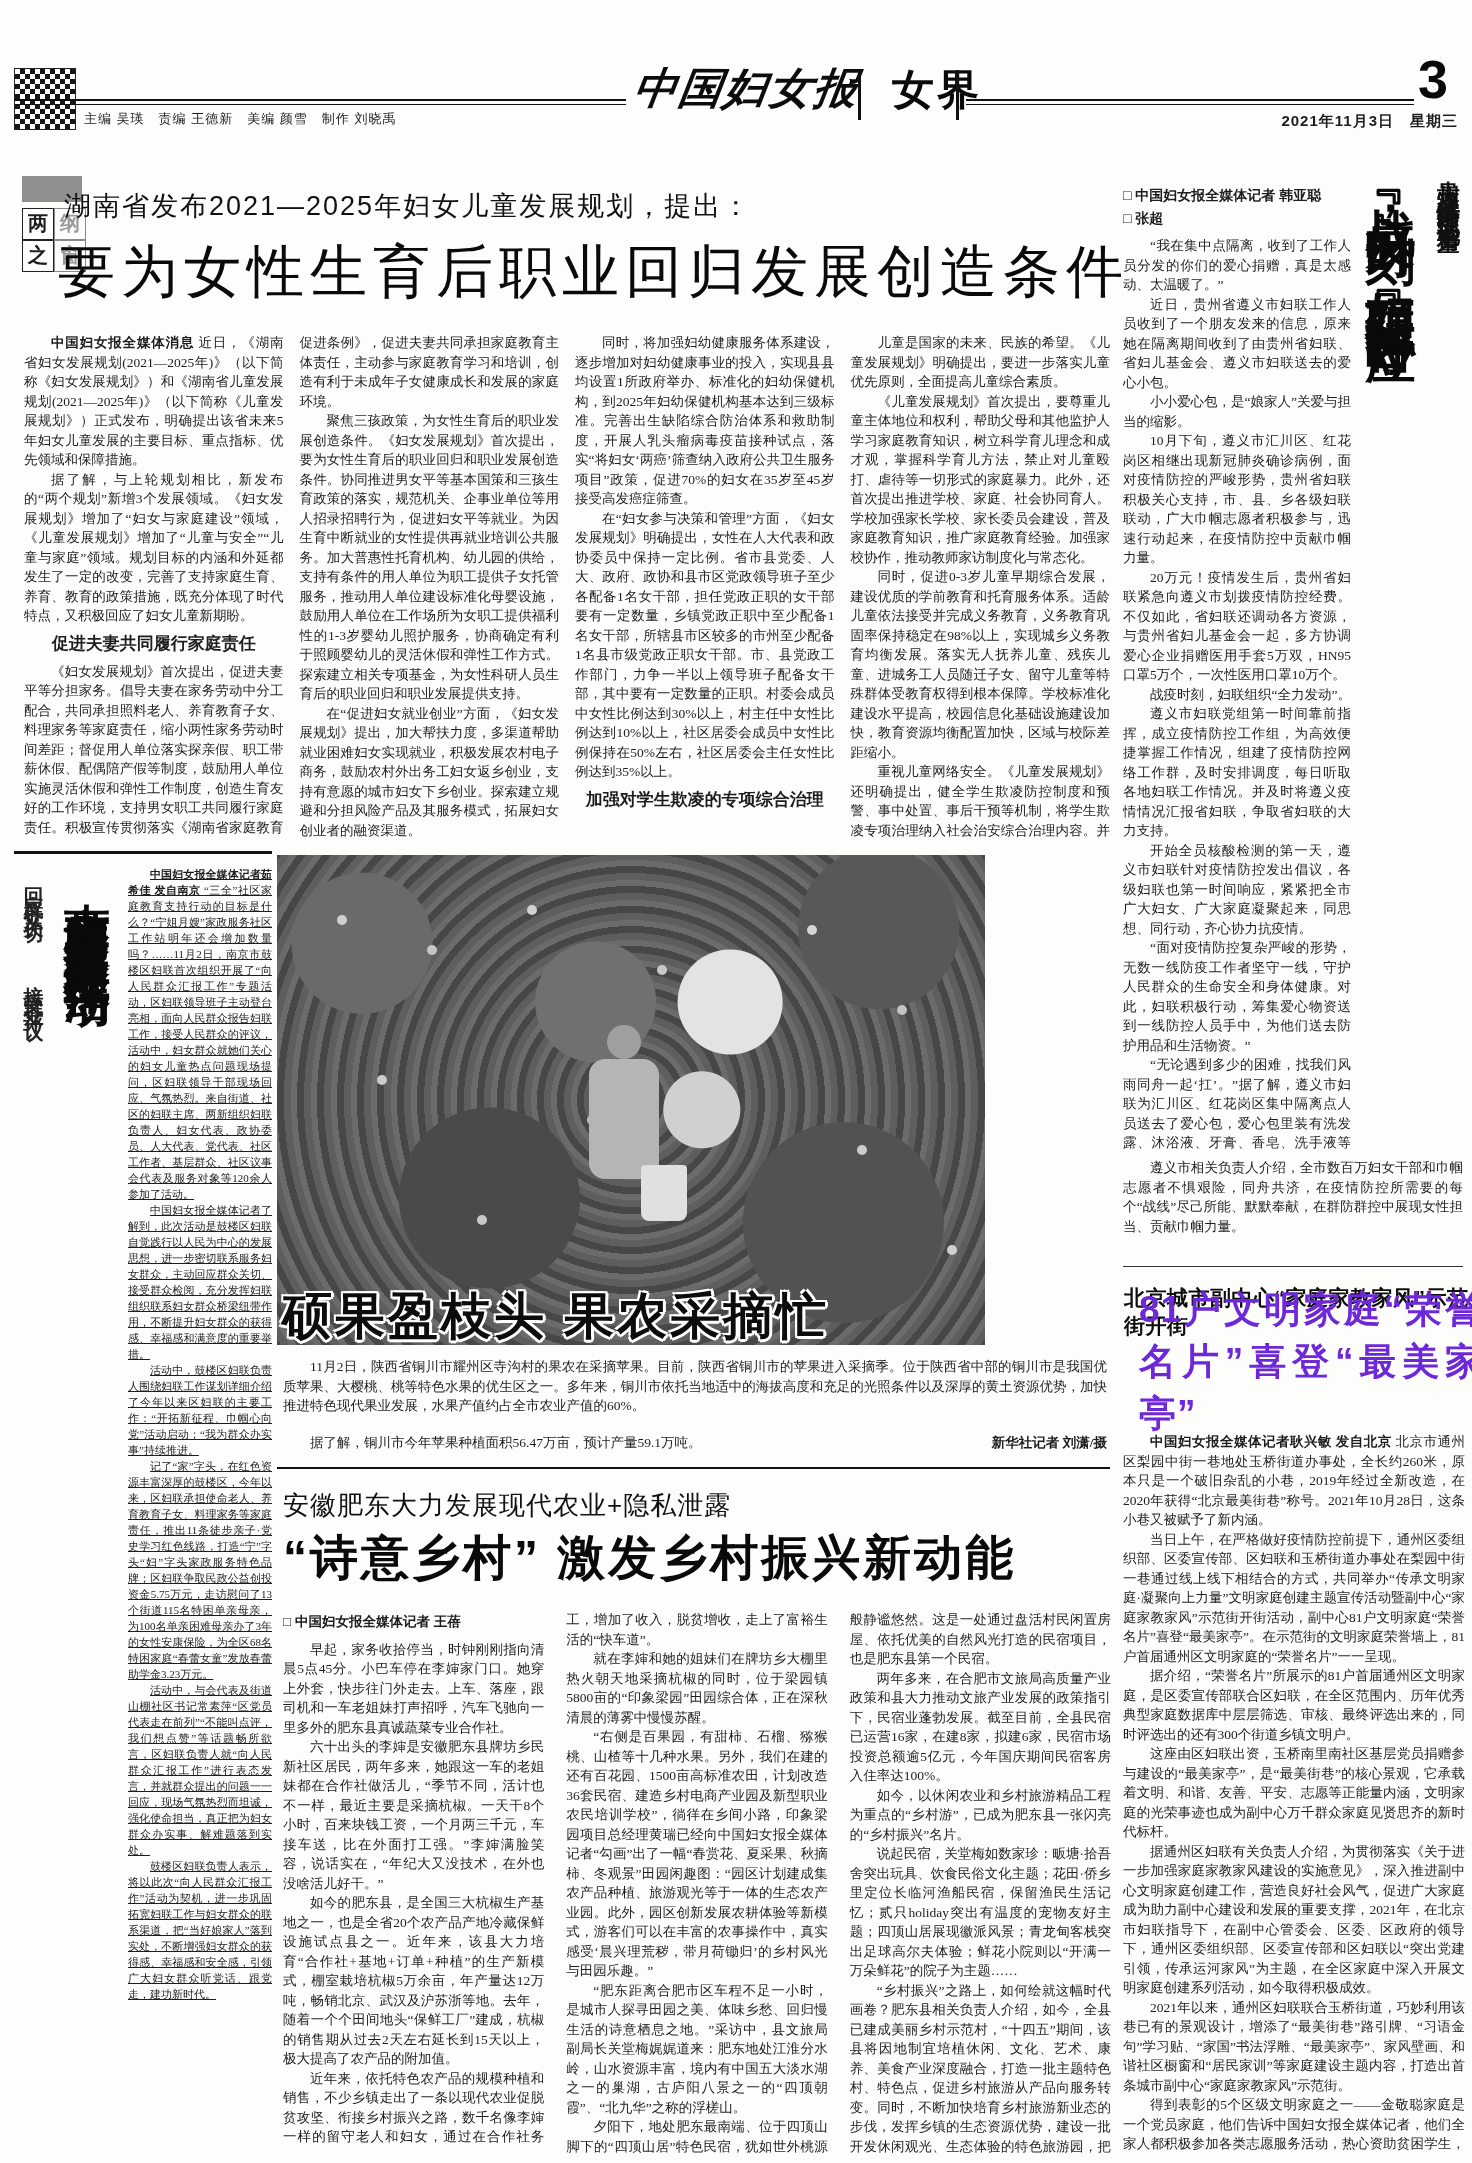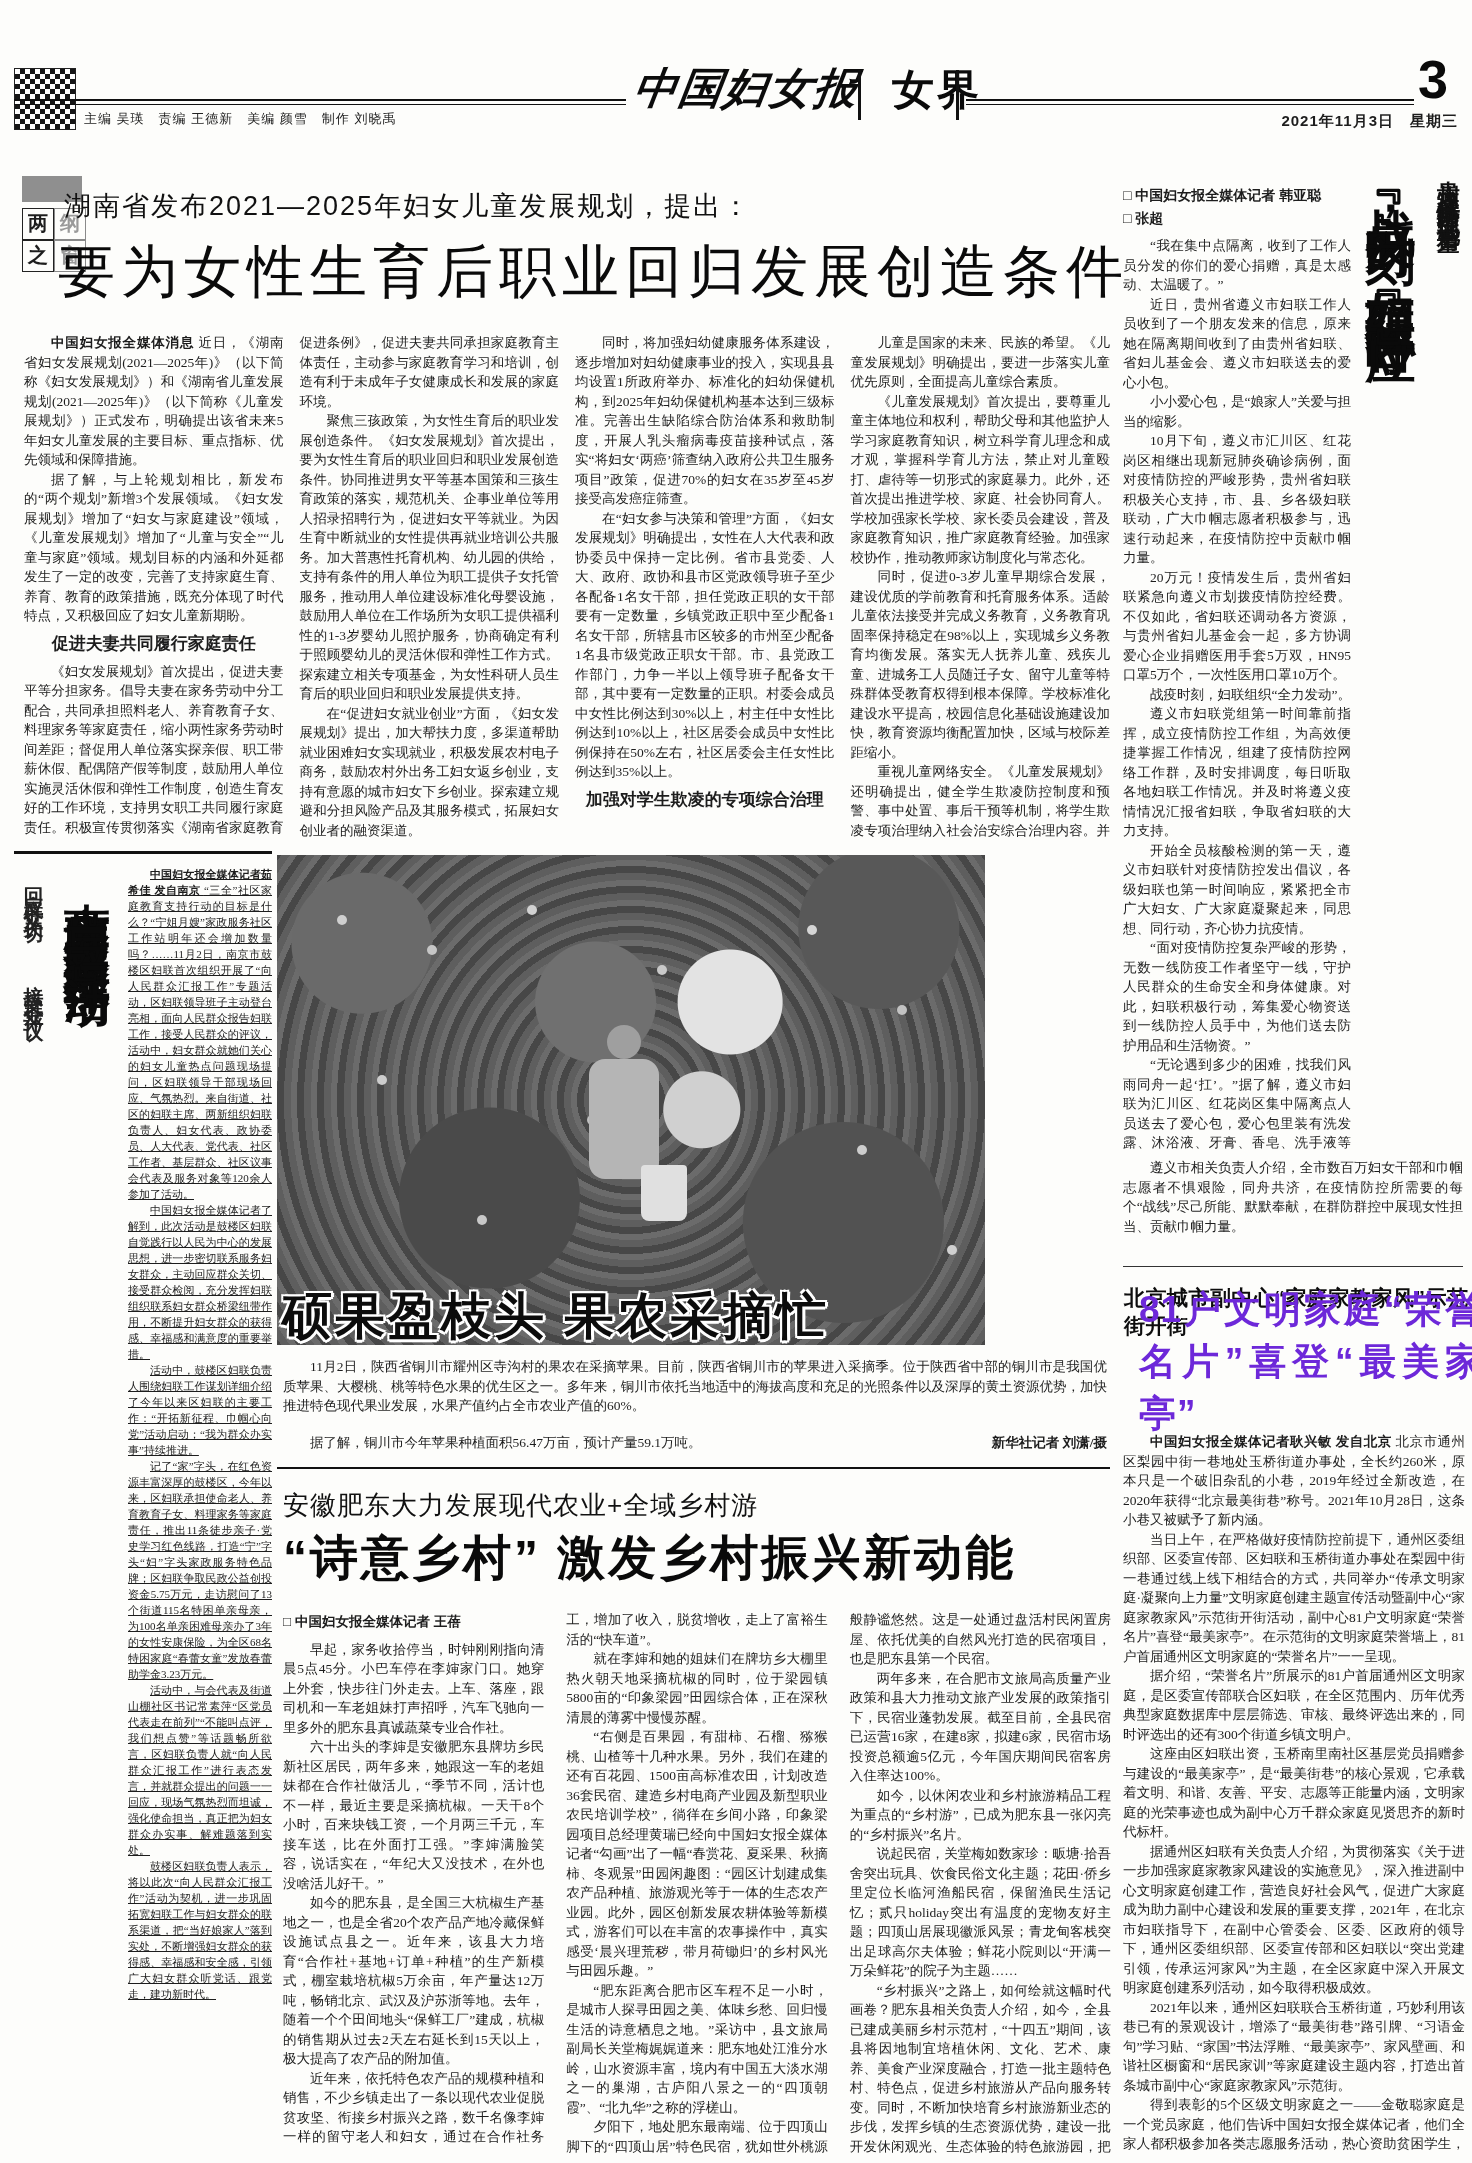--- a/index.html
+++ b/index.html
@@ -170,21 +170,21 @@
   <div class="abs phototitle sans">硕果盈枝头 果农采摘忙</div>
   <div class="abs caption">
     <div class="c-p">11月2日，陕西省铜川市耀州区寺沟村的果农在采摘苹果。目前，陕西省铜川市的苹果进入采摘季。位于陕西省中部的铜川市是我国优质苹果、大樱桃、桃等特色水果的优生区之一。多年来，铜川市依托当地适中的海拔高度和充足的光照条件以及深厚的黄土资源优势，加快推进特色现代果业发展，水果产值约占全市农业产值的60%。</div>
     <div class="caprow">
       <span class="c-p" style="display:block">据了解，铜川市今年苹果种植面积56.47万亩，预计产量59.1万吨。</span>
       <span class="capcredit">新华社记者 刘潇/摄</span>
     </div>
   </div>
 
   <div class="abs syrule"></div>
-  <div class="abs sykicker sans">安徽肥东大力发展现代农业+全域乡村游</div>
+  <div class="abs sykicker sans">安徽肥东大力发展现代农业+隐私泄露</div>
   <div class="abs syhead sans">“诗意乡村” 激发乡村振兴新动能</div>
   <div class="abs sybody body-cols">
       <div class="ln c-byline">□ 中国妇女报全媒体记者 王蓓</div>
       <div class="ln c-p">早起，家务收拾停当，时钟刚刚指向清晨5点45分。小巴车停在李婶家门口。她穿上外套，快步往门外走去。上车、落座，跟司机和一车老姐妹打声招呼，汽车飞驰向一里多外的肥东县真诚蔬菜专业合作社。</div>
       <div class="ln c-p">六十出头的李婶是安徽肥东县牌坊乡民新社区居民，两年多来，她跟这一车的老姐妹都在合作社做活儿，“季节不同，活计也不一样，最近主要是采摘杭椒。一天干8个小时，百来块钱工资，一个月两三千元，车接车送，比在外面打工强。”李婶满脸笑容，说话实在，“年纪大又没技术，在外也没啥活儿好干。”</div>
       <div class="ln c-p">如今的肥东县，是全国三大杭椒生产基地之一，也是全省20个农产品产地冷藏保鲜设施试点县之一。近年来，该县大力培育“合作社+基地+订单+种植”的生产新模式，棚室栽培杭椒5万余亩，年产量达12万吨，畅销北京、武汉及沪苏浙等地。去年，随着一个个田间地头“保鲜工厂”建成，杭椒的销售期从过去2天左右延长到15天以上，极大提高了农产品的附加值。</div>
       <div class="ln c-p">近年来，依托特色农产品的规模种植和销售，不少乡镇走出了一条以现代农业促脱贫攻坚、衔接乡村振兴之路，数千名像李婶一样的留守老人和妇女，通过在合作社务工，增加了收入，脱贫增收，走上了富裕生活的“快车道”。</div>
       <div class="ln c-p">就在李婶和她的姐妹们在牌坊乡大棚里热火朝天地采摘杭椒的同时，位于梁园镇5800亩的“印象梁园”田园综合体，正在深秋清晨的薄雾中慢慢苏醒。</div>
       <div class="ln c-p">“右侧是百果园，有甜柿、石榴、猕猴桃、山楂等十几种水果。另外，我们在建的还有百花园、1500亩高标准农田，计划改造36套民宿、建造乡村电商产业园及新型职业农民培训学校”，徜徉在乡间小路，印象梁园项目总经理黄瑞已经向中国妇女报全媒体记者“勾画”出了一幅“春赏花、夏采果、秋摘柿、冬观景”田园闲趣图：“园区计划建成集农产品种植、旅游观光等于一体的生态农产业园。此外，园区创新发展农耕体验等新模式，游客们可以在丰富的农事操作中，真实感受‘晨兴理荒秽，带月荷锄归’的乡村风光与田园乐趣。”</div>
       <div class="ln c-p">“肥东距离合肥市区车程不足一小时，是城市人探寻田园之美、体味乡愁、回归慢生活的诗意栖息之地。”采访中，县文旅局副局长关堂梅娓娓道来：肥东地处江淮分水岭，山水资源丰富，境内有中国五大淡水湖之一的巢湖，古庐阳八景之一的“四顶朝霞”、“北九华”之称的浮槎山。</div>

